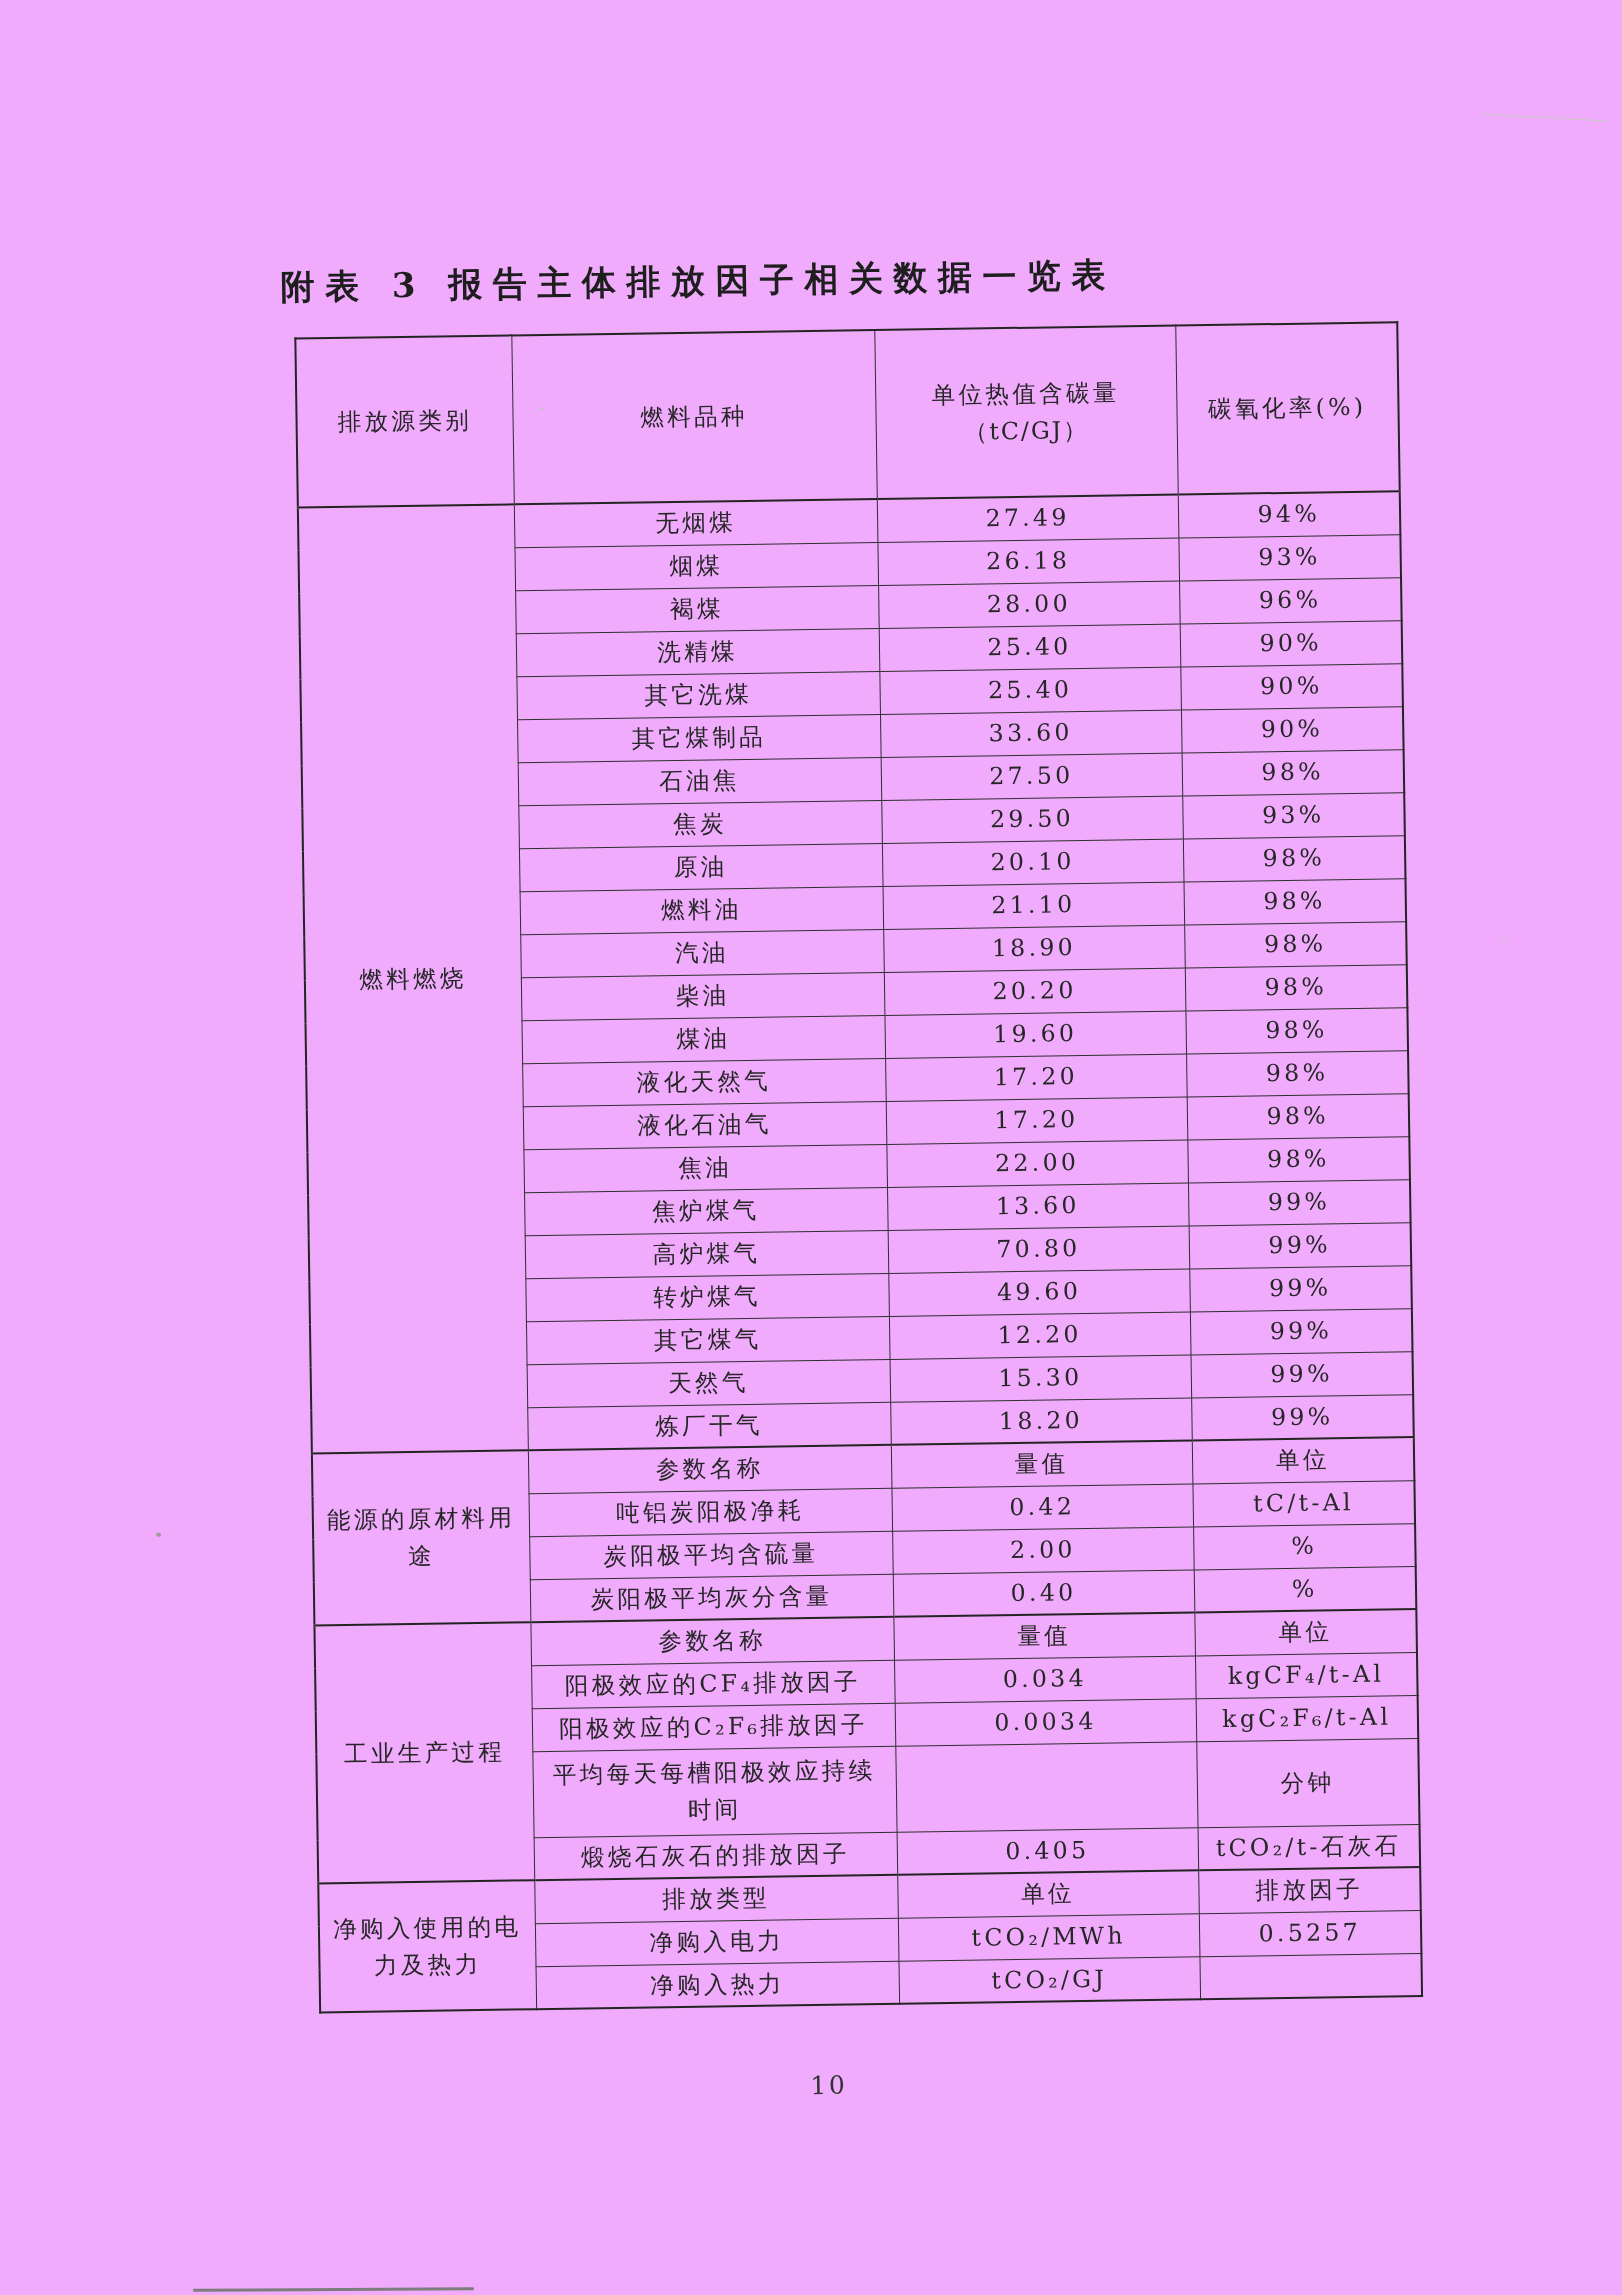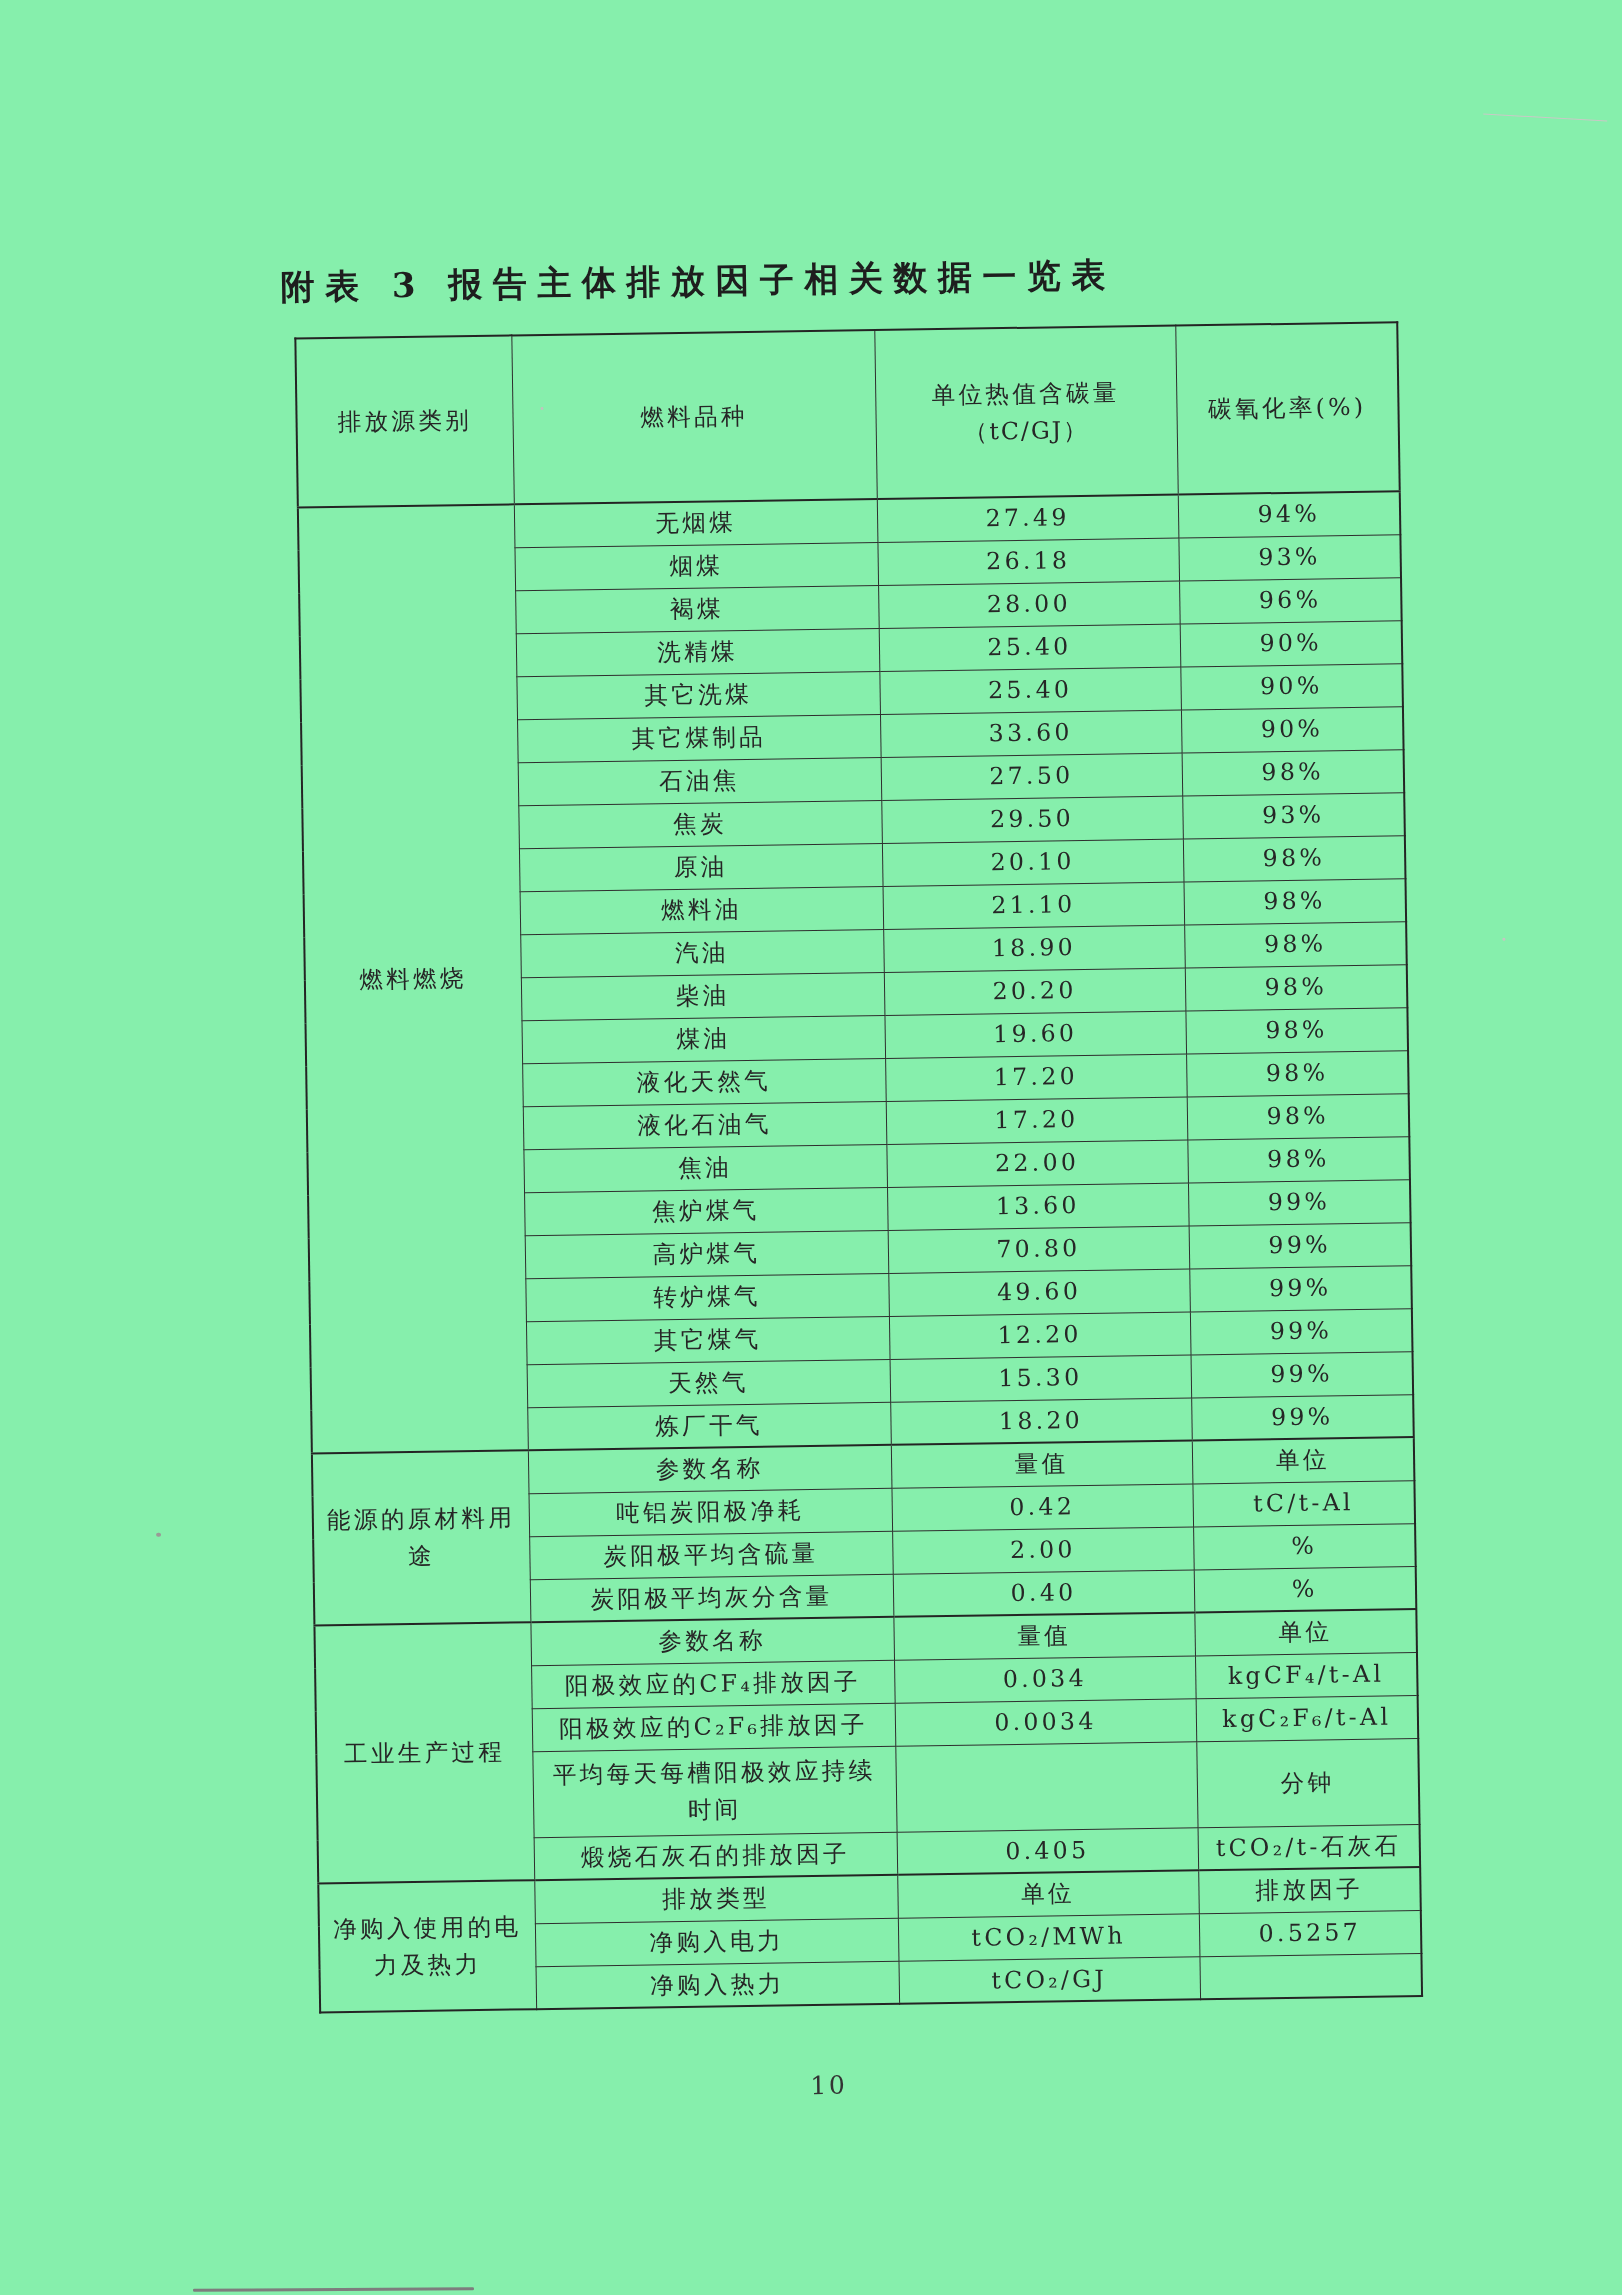--- a/index.html
+++ b/index.html
@@ -6,21 +6,21 @@
   body{
     width:1623px;height:2295px;
     background:#f6f6f4;
     font-family:"DejaVu Serif","Liberation Serif",serif;
     color:#2b2b2b;
     position:relative;
     overflow:hidden;
   }
   .page{
     position:absolute;inset:0;
-    background:#86efac;
+    background:#f0abfc;
   }
   .sheet{
     position:absolute;inset:0;
     transform:rotate(-0.85deg);
     transform-origin:50% 40%;
   }
   .doc-title{
     position:absolute;
     left:290px;top:257px;
     font-size:34px;

